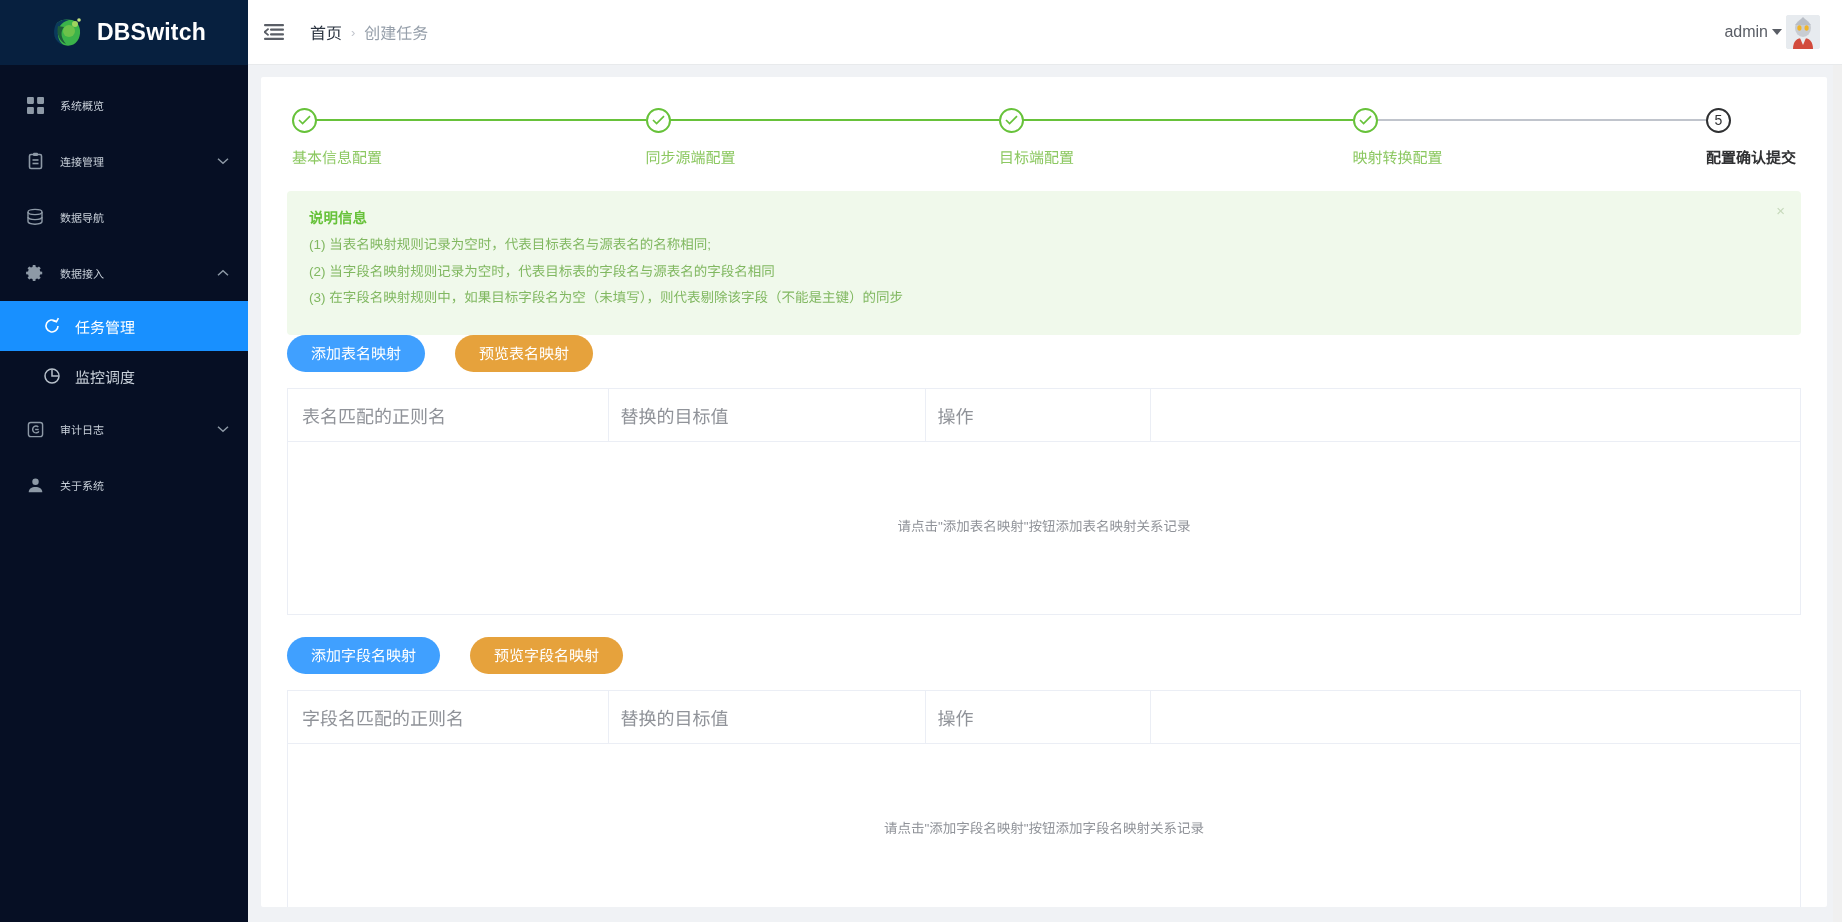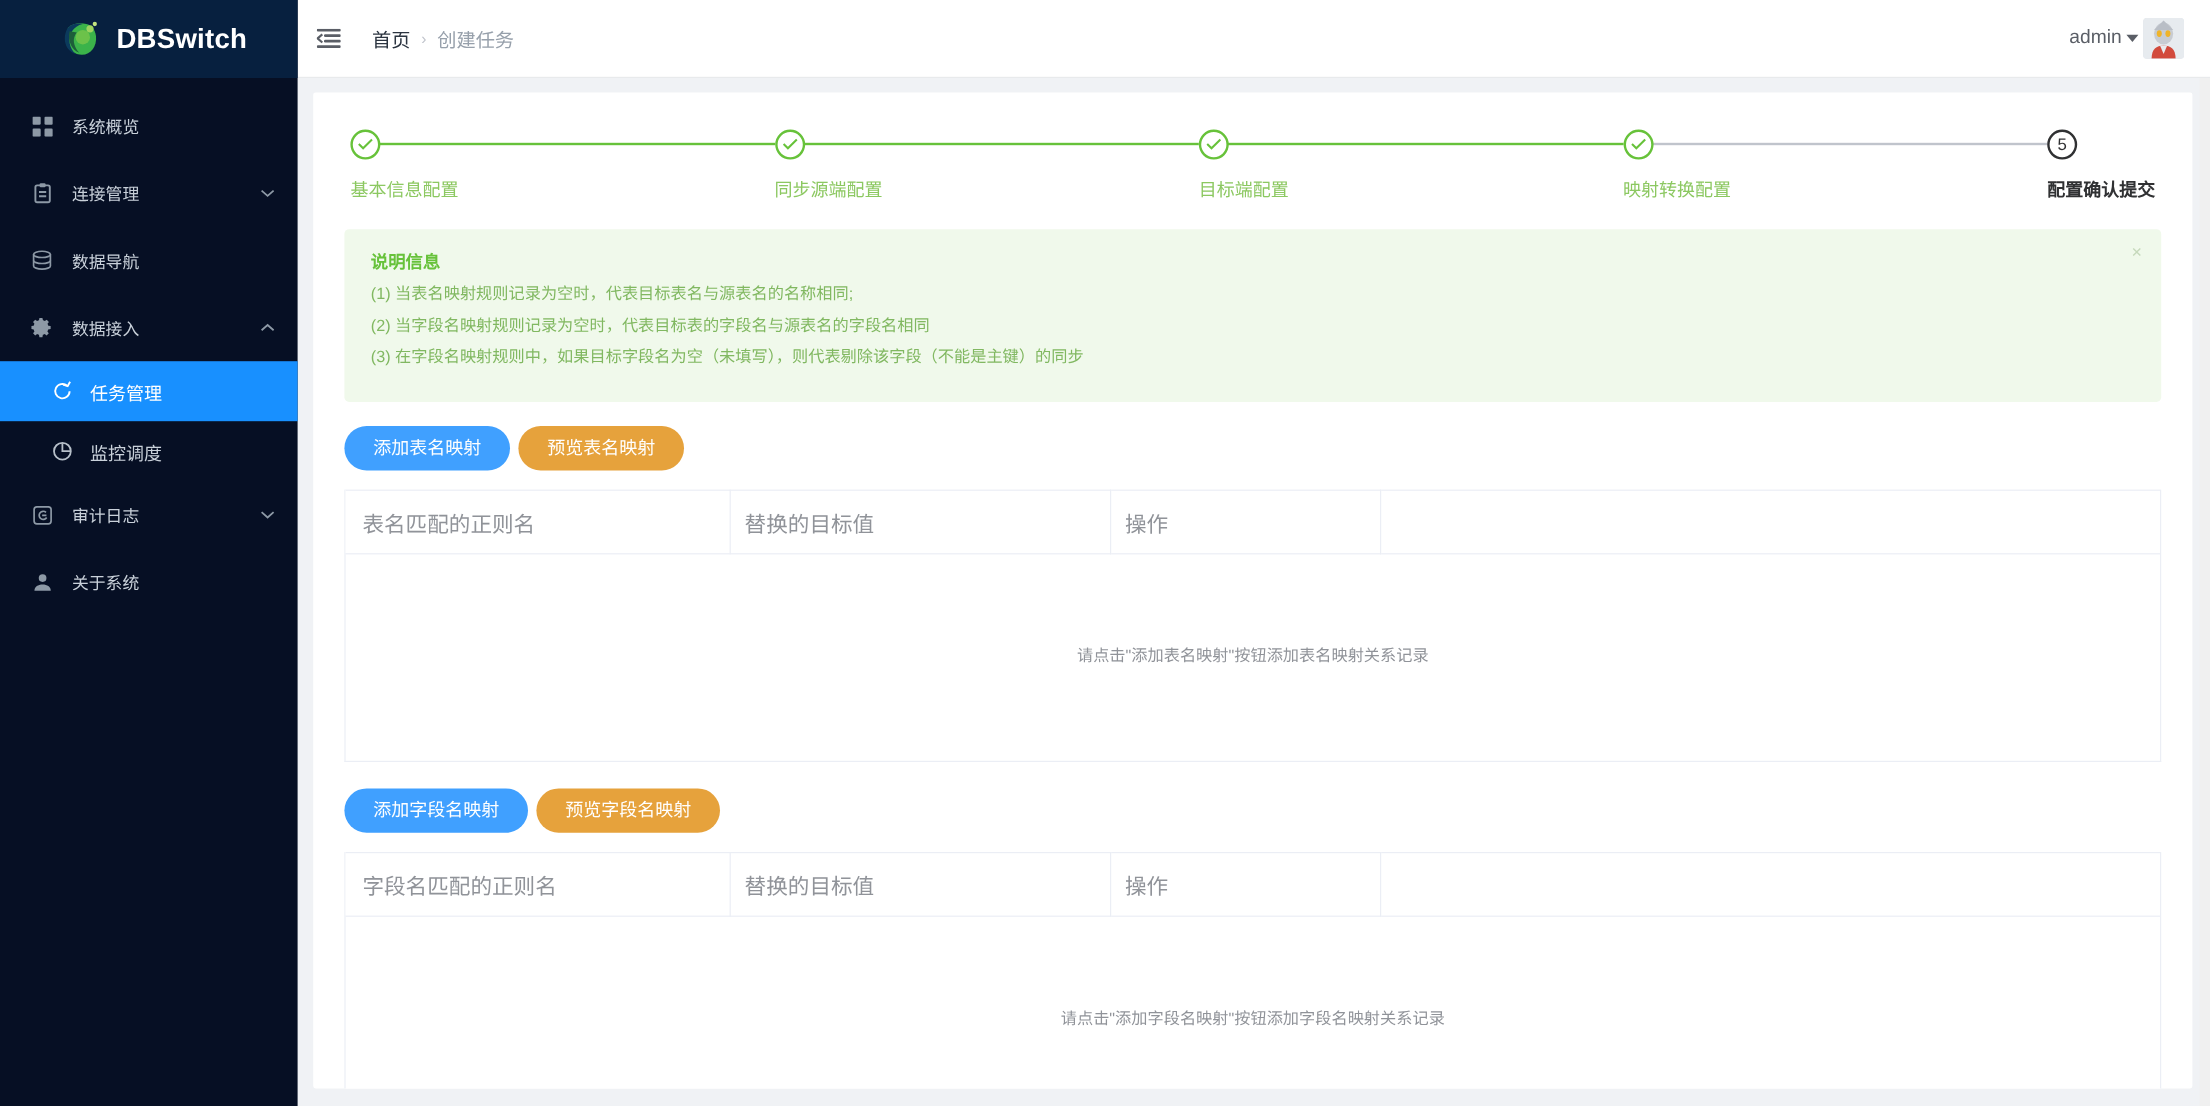--- a/index.html
+++ b/index.html
@@ -26,21 +26,21 @@
     padding-left: 48px;
   }
   .logo-mark { width: 38px; height: 38px; position: relative; flex: none; }
   .logo-text {
     color: #ffffff; font-size: 23px; font-weight: bold; letter-spacing: .2px;
   }
   .nav { padding-top: 12px; }
   .nav-item {
     height: 56px; display: flex; align-items: center;
     padding-left: 24px; padding-right: 18px;
-    color: #c9d1da; font-size: 14px;
+    color: #c9d1da; font-size: 11px;
     cursor: pointer; position: relative;
   }
   .nav-item .ni-icon {
     width: 22px; height: 22px; margin-right: 14px;
     display: flex; align-items: center; justify-content: center;
     flex: none; color: #8d99a6;
   }
   .nav-item .ni-label { flex: 1; white-space: nowrap; }
   .nav-item .ni-arrow {
     width: 14px; height: 14px; color: #8d99a6; flex: none;
@@ -111,32 +111,32 @@
   .step-line { flex: 1; height: 2px; background: #67c23a; margin-left: -1px; }
   .step.pending-line .step-line { background: #c0c4cc; }
   .step-label {
     font-size: 15px; color: #8cc861; margin-top: 11px; white-space: nowrap;
   }
   .step.pending .step-label { color: #303133; font-weight: bold; }
 
   
   .alert {
     background: #f0f9eb; border-radius: 4px; position: relative;
-    padding: 15px 20px 17px 22px; margin-bottom: 20px;
+    padding: 15px 20px 17px 22px; 
   }
   .alert-title { color: #67c23a; font-size: 14.5px; font-weight: bold; margin-bottom: 11px; }
   .alert-line { color: #81b861; font-size: 13.5px; line-height: 1; margin-bottom: 13px; }
   .alert-line:last-child { margin-bottom: 0; }
   .alert-close {
     position: absolute; top: 12px; right: 16px; color: #c6d9bb;
     font-size: 15px; cursor: pointer; line-height: 1;
   }
 
   
-  .btn-row { display: flex; gap: 7px; margin-bottom: 16px; }
+  .btn-row { display: flex; gap: 30px; margin-bottom: 16px; }
   .btn {
     border: none; border-radius: 21px; color: #ffffff;
     font-size: 15px; padding: 11px 24px; cursor: pointer;
     font-family: inherit; line-height: 1; white-space: nowrap;
   }
   .btn-primary { background: #40a0ff; }
   .btn-warn { background: #e6a23c; }
 
   
   .table-block { border: 1px solid #ebeef5; border-top: none;

